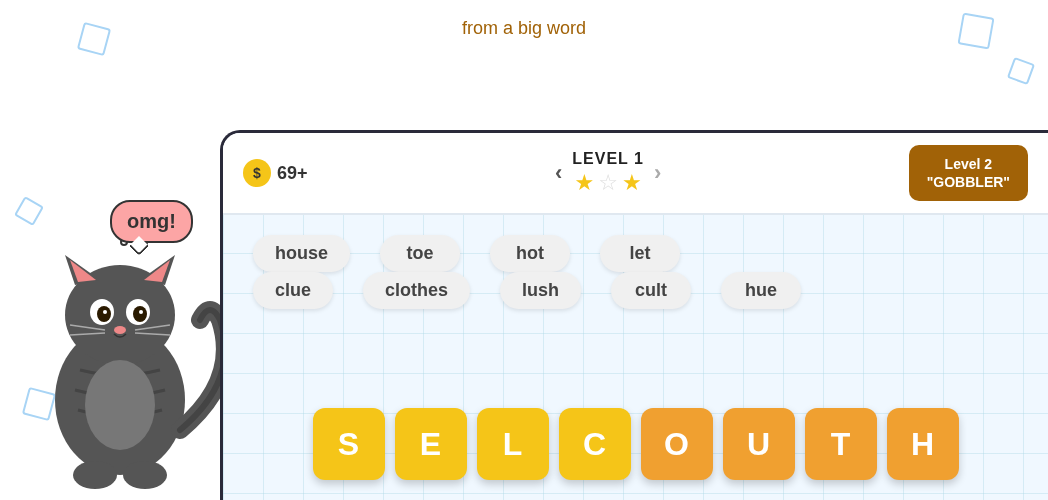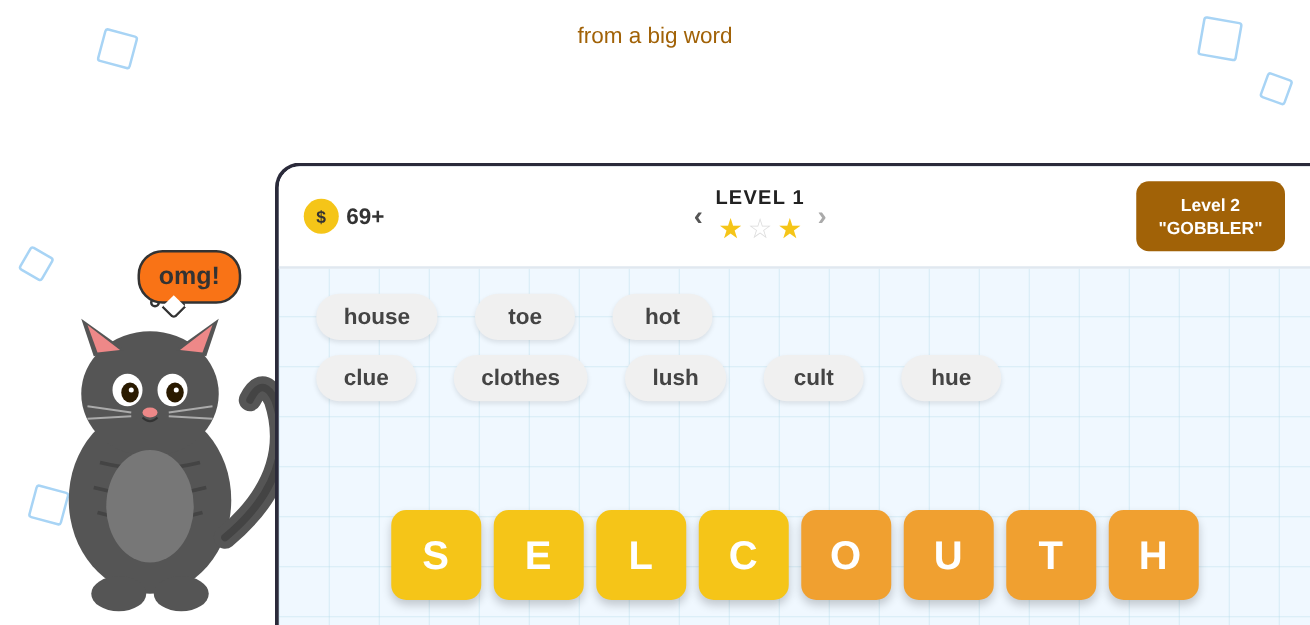--- a/index.html
+++ b/index.html
@@ -143,21 +143,20 @@
       line-height: 1.3;
     }
 
     
     .word-grid {
       position: relative;
       z-index: 4;
       padding: 20px 30px;
       display: flex;
       flex-direction: column;
-      gap: 12px;
     }
 
     .word-row {
       display: flex;
       gap: 30px;
       align-items: center;
     }
 
     .word-cell {
       background: #f0f0f0;
@@ -206,21 +205,21 @@
       width: 220px;
       height: 380px;
       z-index: 10;
     }
 
     
     .speech-bubble {
       position: absolute;
       top: 80px;
       left: 90px;
-      background: #f97316;
+      background: #fca5a5;
       border: 2px solid #333;
       border-radius: 20px;
       padding: 8px 15px;
       font-size: 20px;
       font-weight: 700;
       color: #333;
       z-index: 20;
     }
     .speech-bubble::after {
       content: '';
@@ -349,20 +348,21 @@
       <span>"GOBBLER"</span>
     </button>
   </div>
 
   <div class="word-grid">
 
     <div class="word-row">
       <div class="word-cell">house</div>
       <div class="word-cell">toe</div>
       <div class="word-cell">hot</div>
+      <div class="word-cell">let</div>
     </div>
 
     <div class="word-row">
       <div class="word-cell">clue</div>
       <div class="word-cell">clothes</div>
       <div class="word-cell">lush</div>
       <div class="word-cell">cult</div>
       <div class="word-cell">hue</div>
     </div>
   </div>

